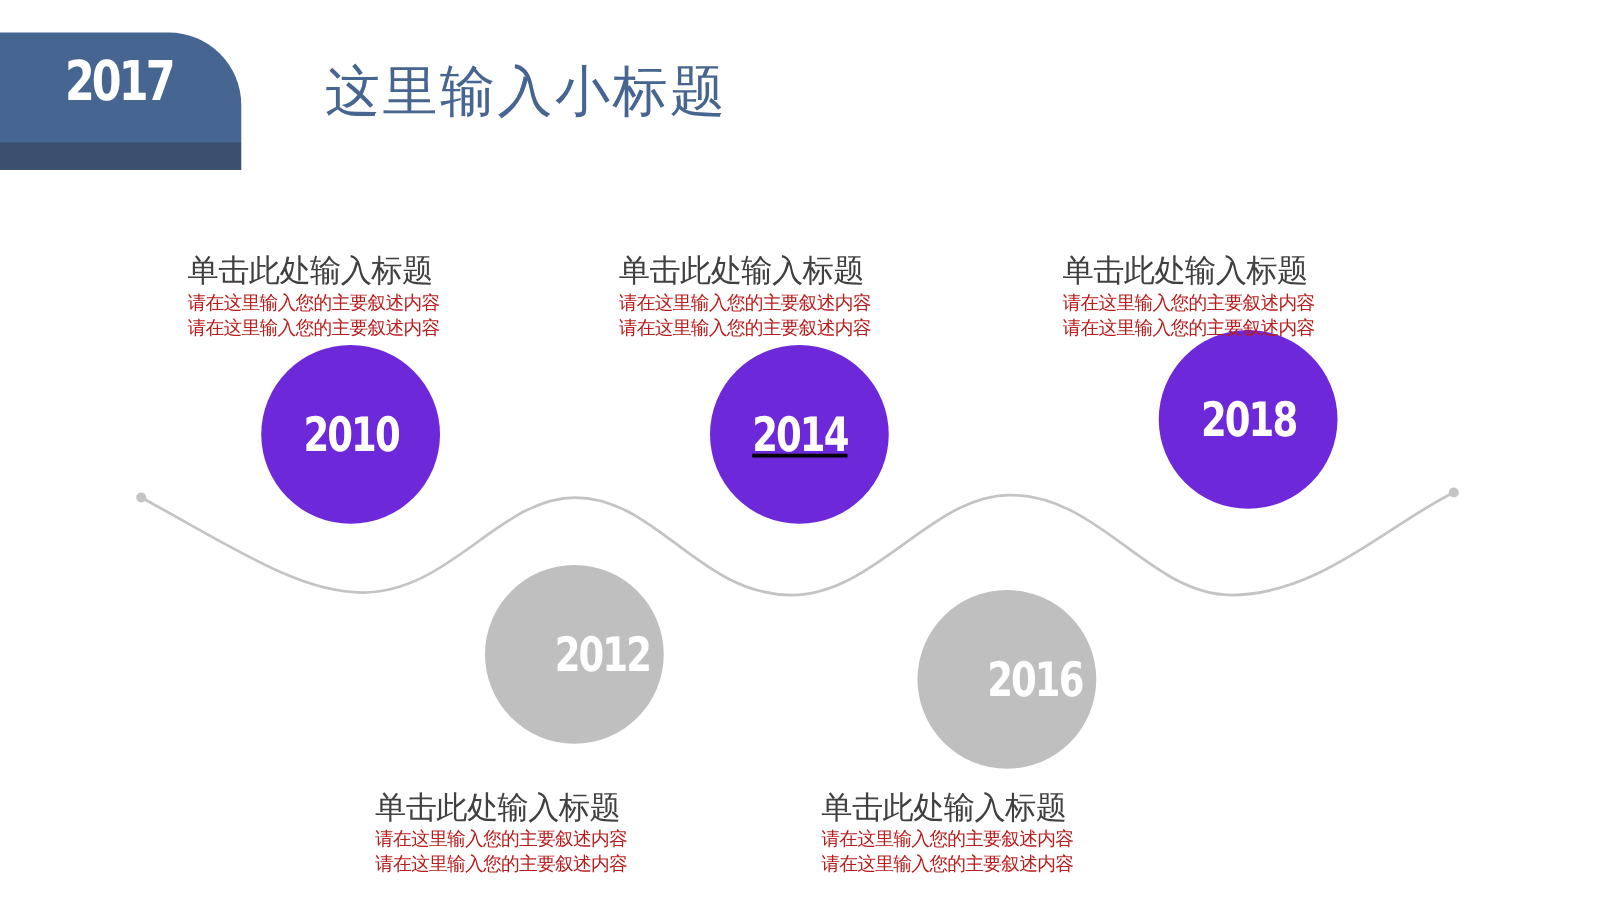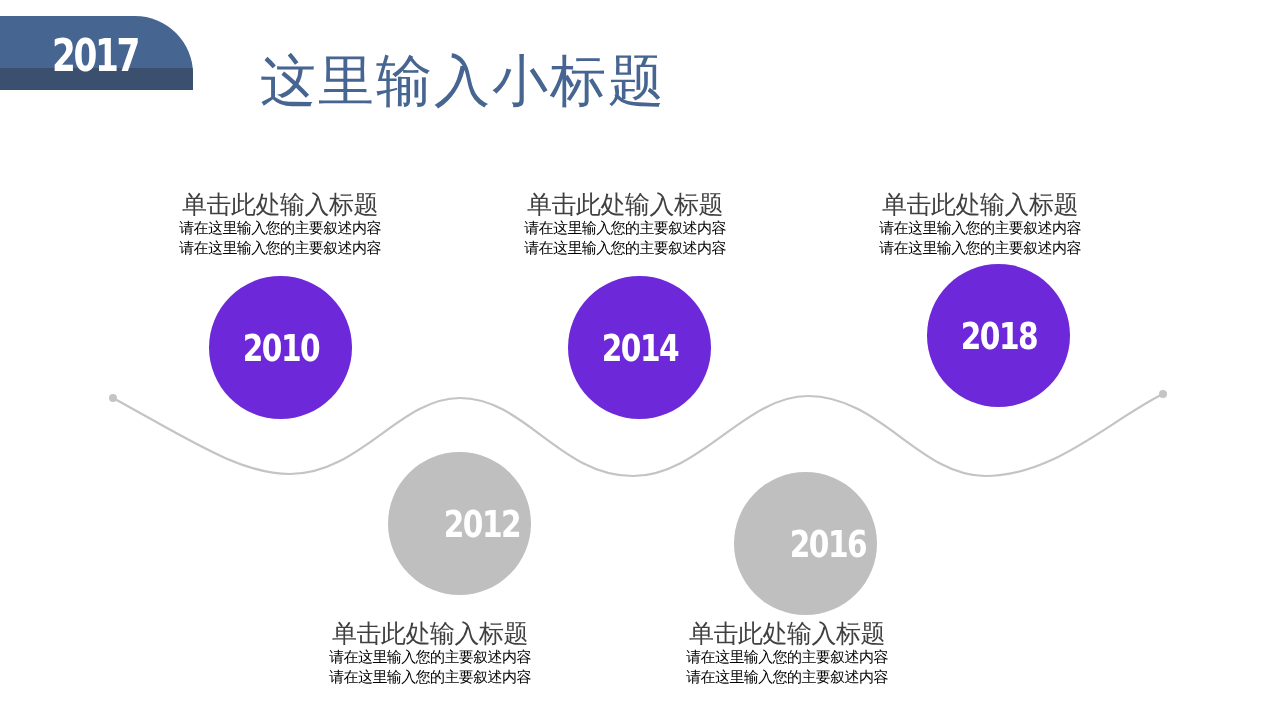--- a/index.html
+++ b/index.html
@@ -1,28 +1,28 @@
 <!DOCTYPE html>
 <html><head>
   <meta charset="utf-8">
   <style>
     html, body { margin:0; padding:0; }
     body { width:1280px; height:720px; position:relative; overflow:hidden; background:#ffffff; font-family:"DejaVu Sans", "Liberation Sans", sans-serif; }
-    .header-tab { position:absolute; left:0; top:16px; width:193px; height:74px; background:#476591; border-top-right-radius:58px; overflow:hidden; }
+    .header-tab { position:absolute; left:0; top:26px; width:193px; height:110px; background:#476591; border-top-right-radius:58px; overflow:hidden; }
     .header-tab .band { position:absolute; left:0; bottom:0; width:100%; height:22px; background:#3b4f6f; }
     .header-tab .year { position:absolute; left:0; top:14px; width:190px; text-align:center; color:#ffffff; font-family:"DejaVu Sans", sans-serif; font-weight:bold; font-size:44px; letter-spacing:-3px; transform:scaleX(0.78); transform-origin:center; }
-    .page-title { position:absolute; left:260px; top:44px; color:#476591; font-size:56px; letter-spacing:2px; white-space:nowrap; }
+    .page-title { position:absolute; left:260px; top:44px; color:#476591; font-size:44px; letter-spacing:2px; white-space:nowrap; }
     .wave { position:absolute; left:0; top:0; width:1280px; height:720px; }
     .circle { position:absolute; width:143px; height:143px; border-radius:50%; display:flex; align-items:center; justify-content:center; }
     .circle.blue { background:#6d28d9; }
     .circle.gray { background:#bfbfbf;justify-content:flex-end; }
     .circle span { color:#ffffff; font-weight:bold; font-size:38px; letter-spacing:-2px; transform:scaleX(0.78); display:inline-block; }
-    .text-block { position:absolute; width:260px; text-align:center; }
+    .text-block { position:absolute; width:260px; text-align:left;margin-top:12px; }
     .text-block .t { color:#404040; font-size:25px; line-height:30px; white-space:nowrap; letter-spacing:-0.5px; }
-    .text-block .d { color:#000000; font-size:15px; line-height:20px; white-space:nowrap; letter-spacing:-0.6px;font-family:Liberation Mono, monospace; }
+    .text-block .d { color:#b91c1c; font-size:15px; line-height:20px; white-space:nowrap; letter-spacing:-0.6px; }
   </style>
 </head>
 <body>
 
 <div class="header-tab">
   <div class="band"></div>
   <div class="year">2017</div>
 </div>
 <div class="page-title">这里输入小标题</div>
 
@@ -31,21 +31,21 @@
   <circle cx="113" cy="398" r="4" fill="#c4c4c4"></circle>
   <circle cx="1163" cy="394" r="4" fill="#c4c4c4"></circle>
 </svg>
 
 <div class="circle blue" style="left:209px; top:276px;">
   <span>2010</span>
 </div>
 <div class="circle gray" style="left:388px; top:452px;">
   <span>2012</span>
 </div>
-<div class="circle blue" style="left:568px; top:276px;">
+<div class="circle blue" style="left:568px; top:276px;text-decoration:underline;">
   <span>2014</span>
 </div>
 <div class="circle gray" style="left:734px; top:472px;">
   <span>2016</span>
 </div>
 <div class="circle blue" style="left:927px; top:264px;">
   <span>2018</span>
 </div>
 
 <div class="text-block" style="left:150px; top:190px;">

